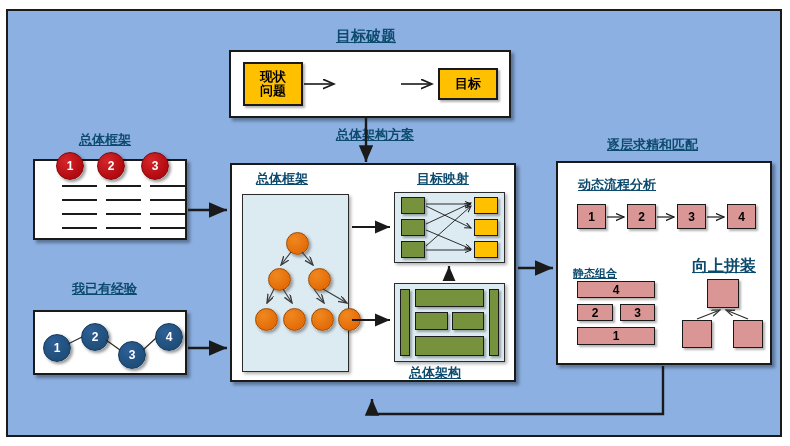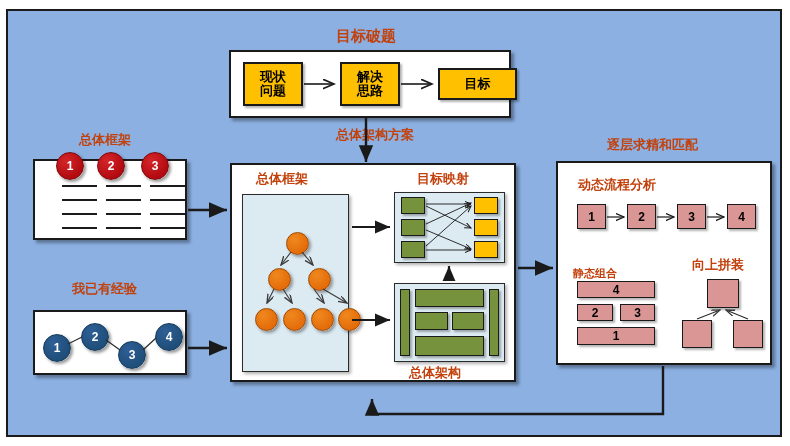--- a/index.html
+++ b/index.html
@@ -10,22 +10,22 @@
     overflow:hidden;
   }
   #canvas{
     position:absolute;left:0;top:0;width:790px;height:446px;
   }
   .frame{
     position:absolute;left:6px;top:9px;width:776px;height:428px;
     background:#8CB0E2;border:2px solid #1a1a1a;box-sizing:border-box;
   }
   .lbl{
-    position:absolute;color:#c2410c;font-weight:bold;
-    white-space:nowrap;line-height:1;
+    position:absolute;color:#0c4a6e;font-weight:bold;
+    white-space:nowrap;line-height:1;text-decoration:underline;
   }
   .panel{
     position:absolute;background:#ffffff;border:2px solid #1a1a1a;
     box-sizing:border-box;box-shadow:3px 3px 3px rgba(0,0,0,.35);
   }
   .goldbox{
     position:absolute;background:#FFC000;border:2px solid #1a1a1a;
     box-sizing:border-box;display:flex;align-items:center;justify-content:center;
     text-align:center;font-weight:bold;color:#000;line-height:1.05;
     box-shadow:2px 2px 2px rgba(0,0,0,.3);
@@ -80,27 +80,21 @@
   <div class="lbl" style="left:336px;top:28px;font-size:15px;">目标破题</div>
 
   <div class="panel" style="left:229px;top:50px;width:282px;height:68px;"></div>
 
   <div class="goldbox" style="left:243px;top:62px;width:60px;height:44px;font-size:13px;">
     <span>
       <span>现状</span><br>
       <span>问题</span>
     </span>
   </div>
-  <div class="goldbox" style="left:340px;top:62px;width:60px;height:44px;font-size:13px;">
-    <span>
-      <span>解决</span><br>
-      <span>思路</span>
-    </span>
-  </div>
-  <div class="goldbox" style="left:438px;top:68px;width:79px;height:32px;font-size:13px;align-items:center;">
+  <div class="goldbox" style="left:438px;top:68px;width:60px;height:32px;font-size:13px;align-items:center;">
     <span>目标</span>
   </div>
 
   <div class="lbl" style="left:336px;top:128px;font-size:13px;">总体架构方案</div>
 
   <div class="lbl" style="left:79px;top:133px;font-size:13px;">总体框架</div>
 
   <div class="panel" style="left:33px;top:159px;width:154px;height:81px;"></div>
 
   <div class="hline" style="left:62px;top:185px;width:35px;"></div>
@@ -209,21 +203,21 @@
   <div class="pink" style="left:577px;top:304px;width:36px;height:17px;font-size:12px;">
     <span>2</span>
   </div>
   <div class="pink" style="left:620px;top:304px;width:35px;height:17px;font-size:12px;">
     <span>3</span>
   </div>
   <div class="pink" style="left:577px;top:327px;width:78px;height:18px;font-size:12px;">
     <span>1</span>
   </div>
 
-  <div class="lbl" style="left:692px;top:258px;font-size:13px;">向上拼装</div>
+  <div class="lbl" style="left:692px;top:258px;font-size:16px;">向上拼装</div>
 
   <div class="pink" style="left:707px;top:279px;width:32px;height:29px;"></div>
   <div class="pink" style="left:682px;top:320px;width:30px;height:28px;"></div>
   <div class="pink" style="left:733px;top:320px;width:30px;height:28px;"></div>
 
 
   <svg class="ov" viewBox="0 0 790 446">
     <defs>
       <marker id="ah" markerWidth="8" markerHeight="8" refX="7" refY="3" orient="auto">
         <path d="M0,0 L7,3 L0,6 z" fill="#1a1a1a"></path>

